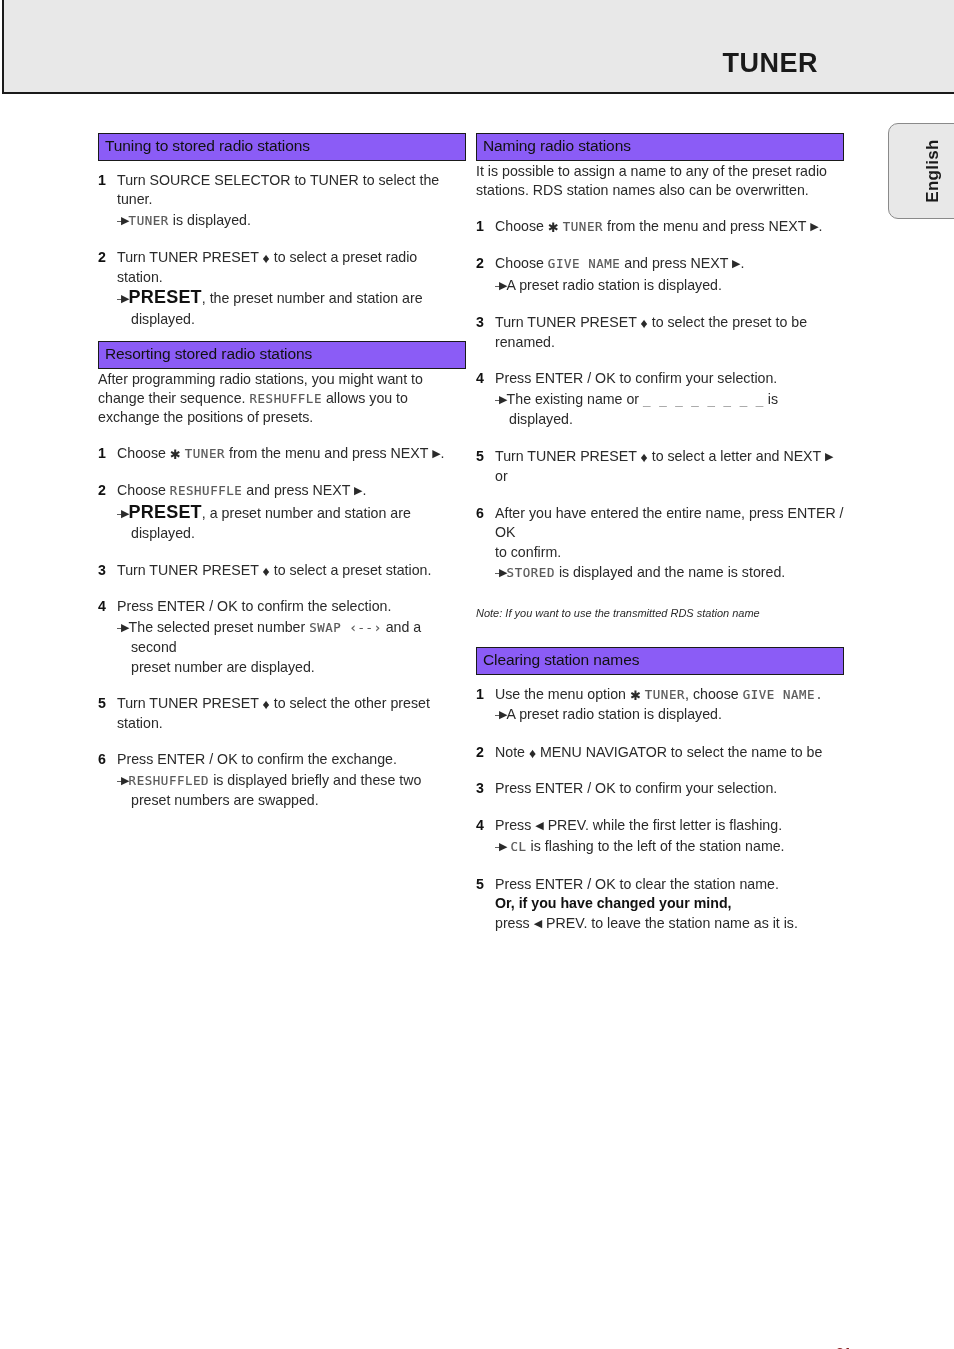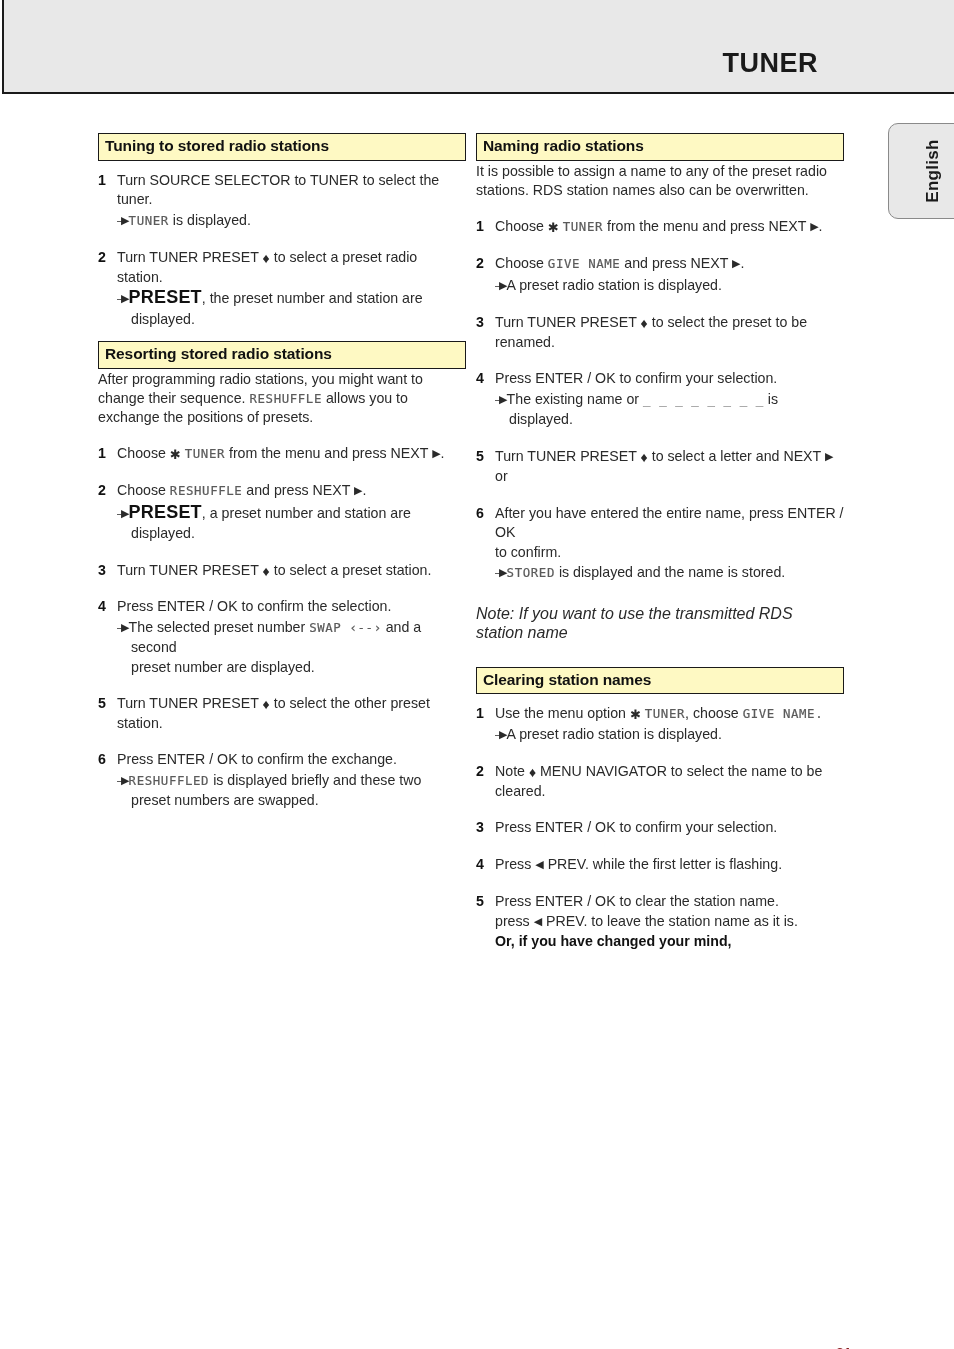--- a/index.html
+++ b/index.html
@@ -66,26 +66,26 @@
   .column {
     position: absolute;
     top: 133px;
     width: 368px;
   }
   #col-left  { left: 98px; }
   #col-right { left: 476px; }
 
   
   .section-head {
-    background: #fef9c3;
+    background: #8b5cf6;
     border: 1.7px solid #1a1a1a;
     box-sizing: border-box;
     padding: 3px 6px 4px 6px;
     font-size: 15.5px;
-    font-weight: bold;
+    font-weight: normal;
     letter-spacing: -0.1px;
     color: #111;
     line-height: 1.2;
   }
 
   
   .intro {
     font-size: 14.2px;
     line-height: 19px;
     margin-top: 1px;
@@ -156,21 +156,21 @@
     top: 1px;
   }
   .tri-r { font-size: 11px; position: relative; top: -1px; }
   .tri-l { font-size: 11px; position: relative; top: -1px; }
   .star  { font-size: 13px; position: relative; top: 1px; }
   .bold-line { font-weight: bold; color: #111; }
 
   
   .note {
     font-style: italic;
-    font-size: 16px;
+    font-size: 11px;
     line-height: 19.5px;
     margin-top: 20px;
     color: #2a2a2a;
   }
   .note .hang {
     display: block;
     padding-left: 33px;
   }
 
   
@@ -308,35 +308,35 @@
   <ol class="steps first-tight">
     <li>
       <span class="num">1</span>
       <span>Use the menu option </span><span class="star">✱</span>&nbsp;<span class="lcd">TUNER</span><span>, choose </span><span class="lcd">GIVE NAME.</span>
       <span class="result"><span class="arrow"></span><span>A preset radio station is displayed.</span></span>
     </li>
 
     <li>
       <span class="num">2</span>
       <span>Note </span><span class="updown">♦</span><span> MENU NAVIGATOR to select the name to be</span>
-      <span class="cont0">cleared.</span>
     </li>
 
     <li>
       <span class="num">3</span>
       <span>Press ENTER / OK to confirm your selection.</span>
     </li>
 
     <li>
       <span class="num">4</span>
       <span>Press </span><span class="tri-l">◀</span><span> PREV. while the first letter is flashing.</span>
+      <span class="result"><span class="arrow"></span>&nbsp;<span class="lcd">CL</span><span> is flashing to the left of the station name.</span></span>
     </li>
 
     <li>
       <span class="num">5</span>
       <span>Press ENTER / OK to clear the station name.</span>
+      <span class="cont0 bold-line">Or, if you have changed your mind,</span>
       <span class="cont0"><span>press </span><span class="tri-l">◀</span><span> PREV. to leave the station name as it is.</span></span>
-      <span class="cont0 bold-line">Or, if you have changed your mind,</span>
     </li>
   </ol>
 </div>
 
 <div id="page-number">21</div>
 
 </body></html>

